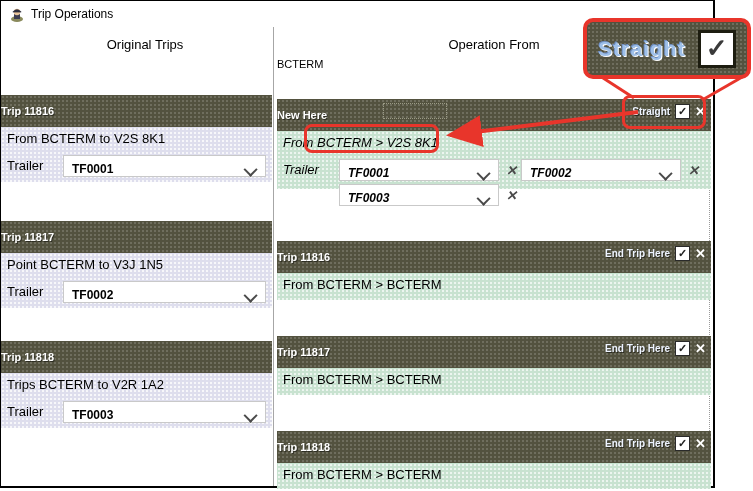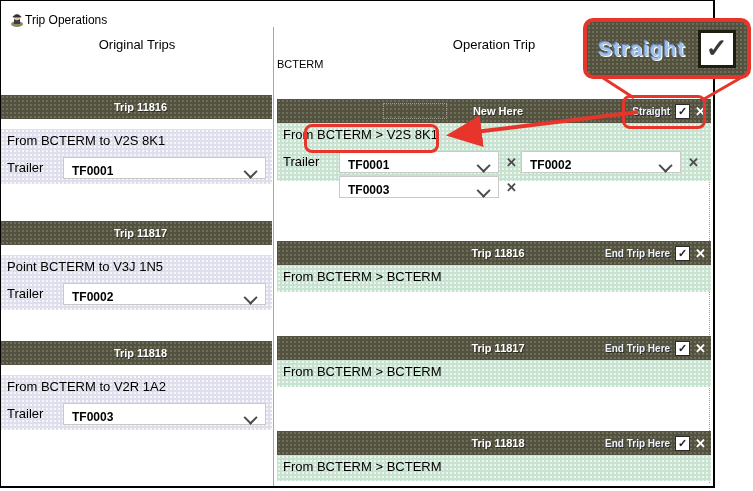--- a/index.html
+++ b/index.html
@@ -5,55 +5,53 @@
   html,body{margin:0;padding:0;background:#fff;}
   .canvas{
     position:relative;width:753px;height:491px;background:#fff;overflow:hidden;
     font-family:"Liberation Sans",sans-serif;color:#000;
   }
   .window{
     position:absolute;left:0;top:0;width:712px;height:485px;background:#fff;
     border:1px solid #000;border-right:2px solid #000;border-bottom:2px solid #000;
   }
   
-  .titlebar{position:absolute;left:0;top:0;height:26px;display:flex;align-items:flex-end;gap:0;padding-left:8px;}
+  .titlebar{position:absolute;left:0;top:0;height:26px;display:flex;align-items:center;gap:6px;padding-left:8px;}
   .titlebar .title{font-size:12px;}
   
-  .col-header-left{position:absolute;left:0;top:36px;width:272px;text-align:center;font-size:13px;}
+  .col-header-left{position:absolute;left:8px;top:36px;width:272px;text-align:center;font-size:13px;}
   .col-header-right{position:absolute;left:276px;top:36px;width:434px;text-align:center;font-size:13px;}
   .col-subheader-right{position:absolute;left:276px;top:57px;width:434px;text-align:left;font-size:11px;}
   .divider{position:absolute;left:272px;top:26px;bottom:0;width:1px;background:#a6a6a6;}
   .scroll-strip{position:absolute;left:708px;top:98px;height:384px;width:0;border-left:1px dotted #9a9a9a;}
   
   .card{position:absolute;}
   .card-left{left:0;width:271px;}
   .card-right{left:276px;width:434px;}
   .card-hdr{
-    position:relative;height:24px;display:flex;align-items:center;padding-left:8px;box-sizing:border-box;
+    position:relative;height:32px;display:flex;align-items:center;box-sizing:border-box;
     background-color:#53523f;
     background-image:radial-gradient(rgba(255,255,255,0.16) 1px, transparent 1.3px);
     background-size:4px 4px;
-    justify-content:center;
   }
   .card-hdr .card-title{font-size:11px;font-weight:bold;color:#fff;text-shadow:1px 1px 0 rgba(0,0,0,.45);}
   .hdr-controls{position:absolute;right:5px;top:0;height:24px;display:flex;align-items:center;gap:5px;}
   .hdr-label{font-size:10px;font-weight:bold;color:#eef4ff;text-shadow:1px 1px 0 rgba(0,0,0,.5);}
   .cb{
     width:13px;height:13px;background:#fff;border:1px solid #2a2a2a;
     display:flex;align-items:center;justify-content:center;
     font-size:11px;line-height:11px;font-weight:bold;color:#222;box-sizing:content-box;
   }
   .x-icon{font-size:13px;font-weight:bold;color:#fff;line-height:13px;cursor:default;}
   .card-body{position:relative;box-sizing:border-box;}
   .body-left{
     background-color:#dedeed;
     background-image:radial-gradient(rgba(255,255,255,0.75) 1px, transparent 1.3px);
     background-size:4px 4px;
     height:55px;
-    margin-top:10px;
   }
   .body-green{
     background-color:#c8e2d0;
     background-image:radial-gradient(rgba(255,255,255,0.65) 1px, transparent 1.3px);
     background-size:4px 4px;
   }
   .route{position:absolute;left:6px;top:4px;font-size:13px;white-space:nowrap;}
   .trailer-label{position:absolute;left:6px;top:31px;font-size:13px;}
   .combo{
     position:absolute;height:22px;background:#fff;border:1px solid #c9c9c9;
@@ -99,21 +97,21 @@
         <ellipse cx="8" cy="13" rx="6" ry="3" fill="#8a8a5c"></ellipse>
         <rect x="5" y="8" width="6" height="5" fill="#3c3c50"></rect>
         <circle cx="8" cy="6" r="3.2" fill="#e8c49a"></circle>
         <path d="M4.5 5 Q8 1.5 11.5 5 L11.5 6 L4.5 6 Z" fill="#2e2e3e"></path>
         <rect x="3.8" y="5.2" width="8.4" height="1.2" fill="#2e2e3e"></rect>
       </svg>
       <span class="title">Trip Operations</span>
     </div>
 
     <div class="col-header-left">Original Trips</div>
-    <div class="col-header-right">Operation Trip</div>
+    <div class="col-header-right">Operation From</div>
     <div class="col-subheader-right">BCTERM</div>
     <div class="divider"></div>
     <div class="scroll-strip"></div>
 
     <div class="card card-left" style="top:94px;">
       <div class="card-hdr">
         <span class="card-title">Trip 11816</span>
       </div>
       <div class="card-body body-left">
         <div class="route">From BCTERM to V2S 8K1</div>
@@ -137,42 +135,42 @@
           <span class="chev"></span>
         </div>
       </div>
     </div>
 
     <div class="card card-left" style="top:340px;">
       <div class="card-hdr">
         <span class="card-title">Trip 11818</span>
       </div>
       <div class="card-body body-left">
-        <div class="route">From BCTERM to V2R 1A2</div>
+        <div class="route">Trips BCTERM to V2R 1A2</div>
         <div class="trailer-label">Trailer</div>
         <div class="combo" style="left:62px;top:28px;width:203px;">
           <span class="combo-value">TF0003</span>
           <span class="chev"></span>
         </div>
       </div>
     </div>
 
     <div class="card card-right" style="top:98px;">
       <div class="card-hdr">
         <span class="card-title">New Here</span>
         <span class="dotted-focus"></span>
         <span class="hdr-controls">
           <span class="hdr-label">Straight</span>
           <span class="cb">
               <span>✓</span>
             </span>
           <span class="x-icon">✕</span>
         </span>
       </div>
-      <div class="card-body body-green" style="height:58px;">
+      <div class="card-body body-green" style="height:58px;font-style:italic;">
         <div class="route">
           <span>From</span>
           <span>BCTERM &gt; V2S 8K1</span>
         </div>
         <div class="trailer-label">Trailer</div>
 
         <div class="combo" style="left:62px;top:28px;width:160px;">
           <span class="combo-value">TF0001</span>
           <span class="chev"></span>
         </div>

